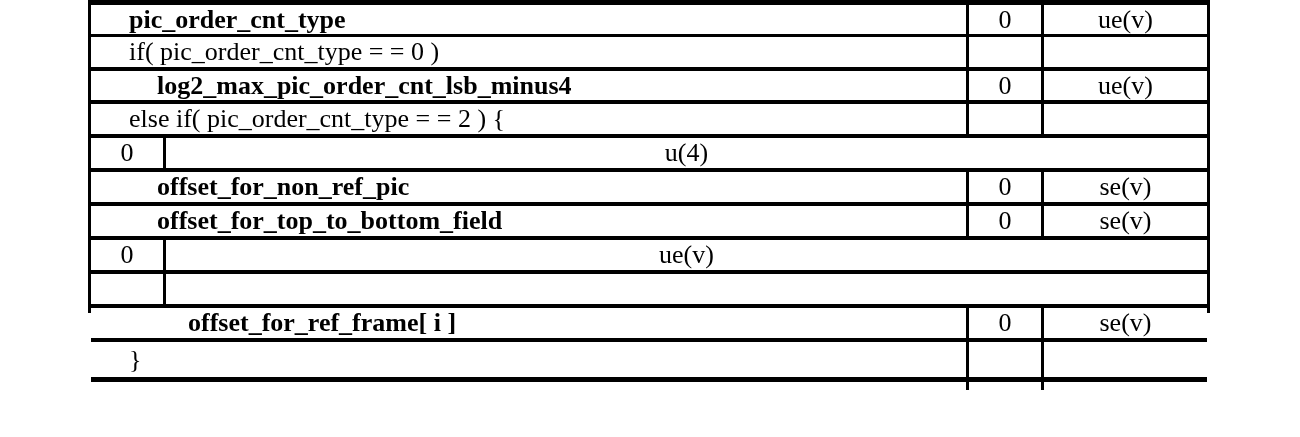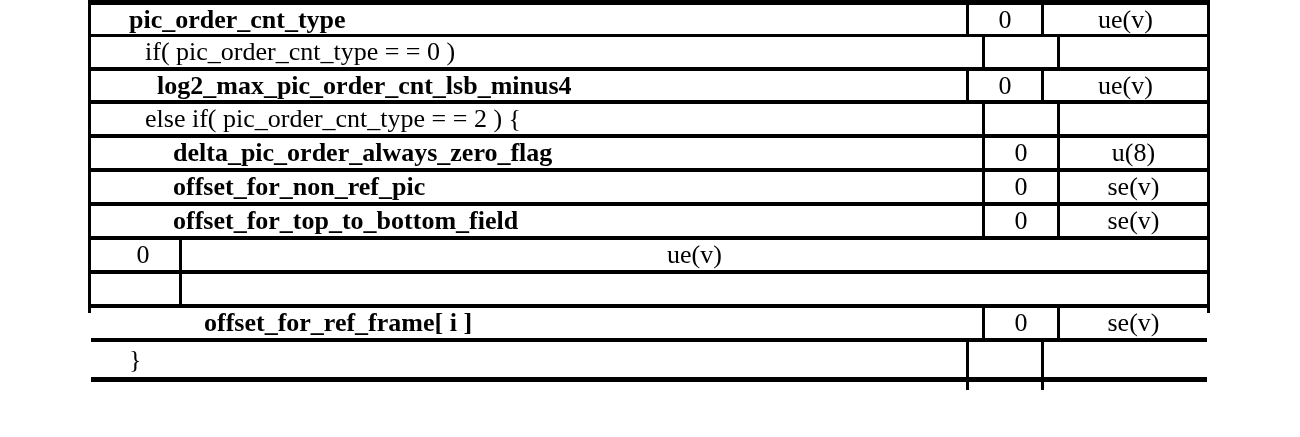--- a/index.html
+++ b/index.html
@@ -33,21 +33,21 @@
   .c1{width:878px;border-right:3px solid #000;}
   .c2{width:75px;border-right:3px solid #000;justify-content:center;}
   .c3{flex:1;justify-content:center;text-align:right;}
   .bold{font-weight:bold;}
   .lvl1{padding-left:38px;}
   .lvl2{padding-left:66px;}
   .lvl3{padding-left:97px;text-align:right;}
   
   .rt{height:3px;border-bottom:5px solid #000;}
   .r0{height:32px;border-bottom:3px solid #000;}
-  .rm{height:34px;border-bottom:4px solid #000;padding-left:16px;}
+  .rm{height:34px;border-bottom:4px solid #000;}
   .r2x{height:33px;border-bottom:4px solid #000;}
   .rb{height:40px;border-bottom:5px solid #000;}
   .rp{height:8px;}
 </style>
 </head>
 <body>
 
 <div class="tbl">
 
   <div class="row rt">
@@ -74,23 +74,22 @@
     <div class="cell c3">ue(v)</div>
   </div>
 
   <div class="row rm">
     <div class="cell c1 lvl1">else if( pic_order_cnt_type  = =  2 ) {</div>
     <div class="cell c2"></div>
     <div class="cell c3"></div>
   </div>
 
   <div class="row rm">
-    <div class="cell c1 bold lvl2">delta_pic_order_always_zero_flag</div>
     <div class="cell c2">0</div>
-    <div class="cell c3">u(8)</div>
+    <div class="cell c3">u(4)</div>
   </div>
 
   <div class="row rm">
     <div class="cell c1 bold lvl2">offset_for_non_ref_pic</div>
     <div class="cell c2">0</div>
     <div class="cell c3">se(v)</div>
   </div>
 
   <div class="row rm">
     <div class="cell c1 bold lvl2">offset_for_top_to_bottom_field</div>

